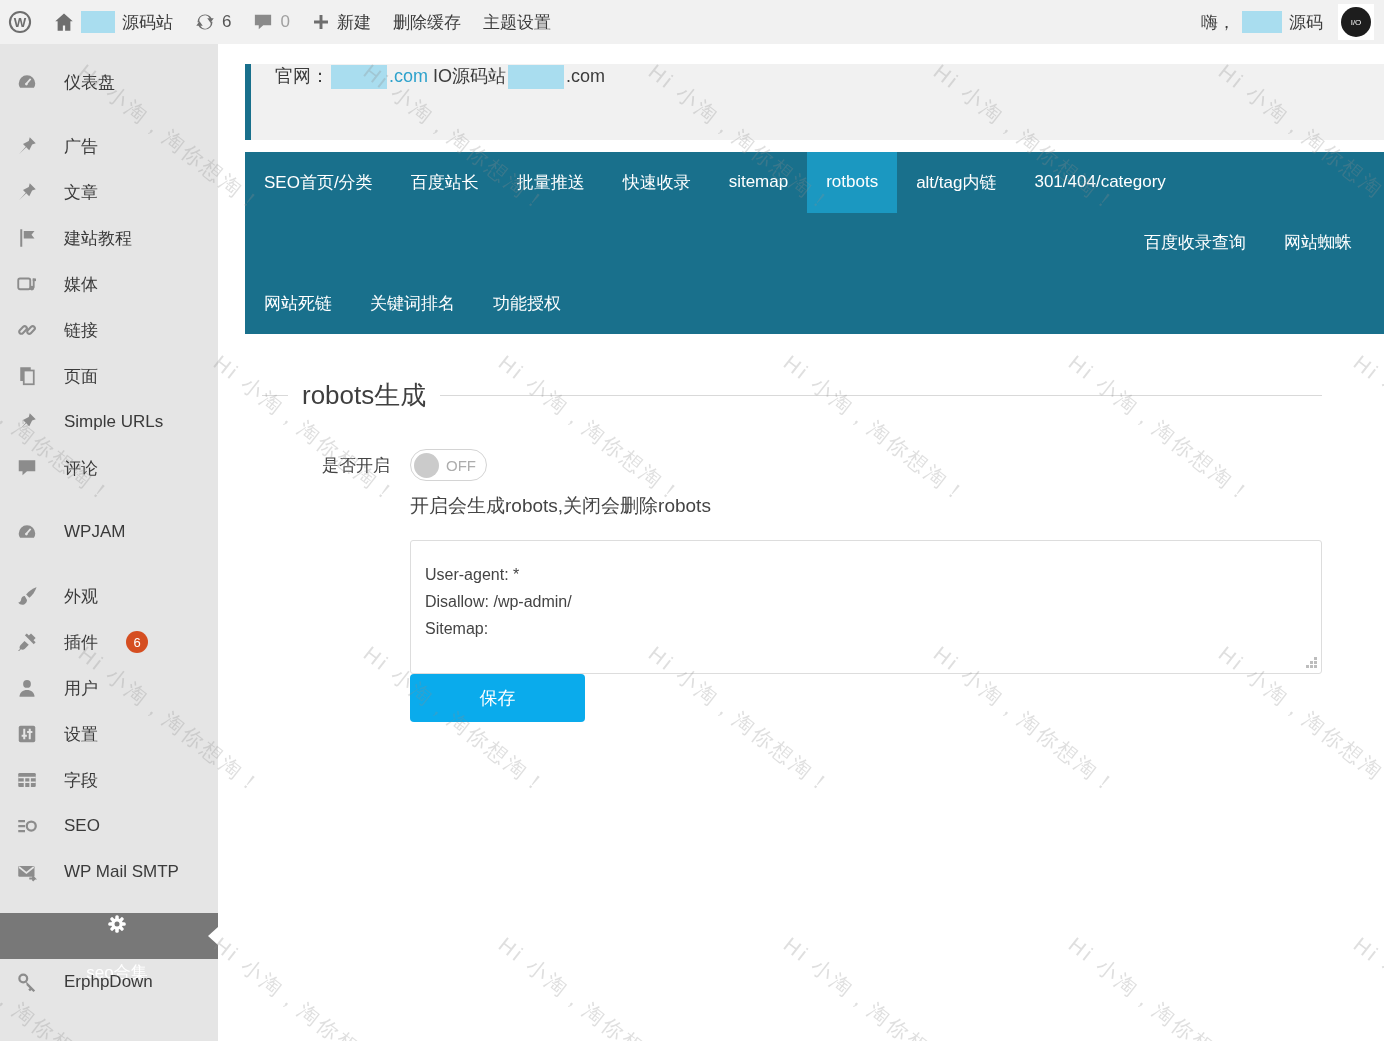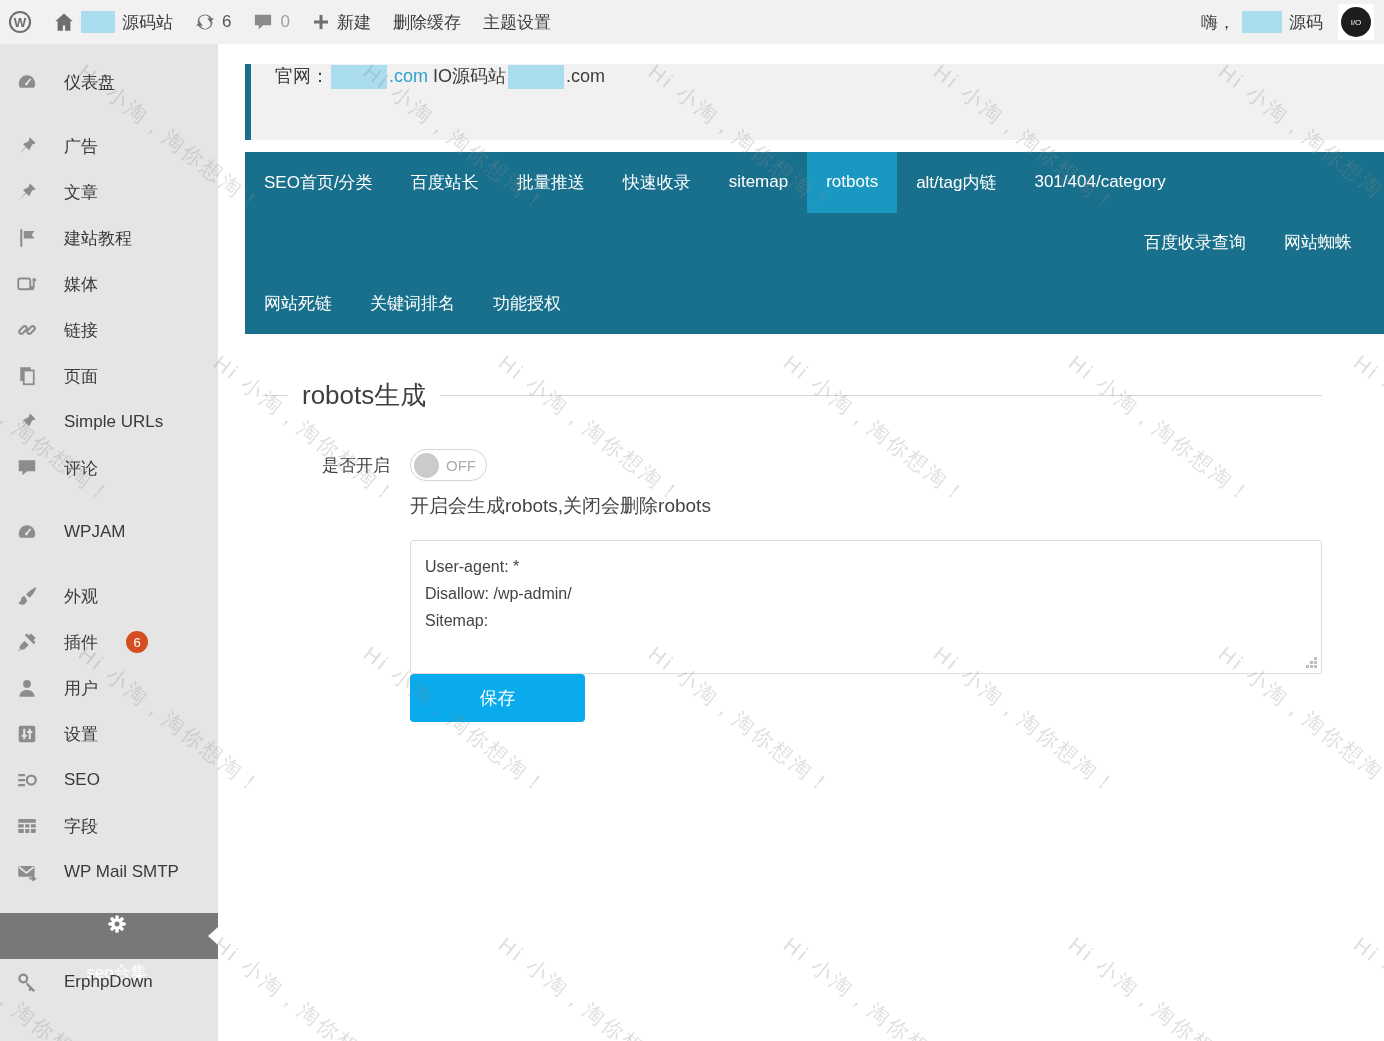--- a/index.html
+++ b/index.html
@@ -78,21 +78,21 @@
   }
   .toggle .knob { width:25px; height:25px; border-radius:50%; background:#cbcbcb; flex:none; }
   .toggle .state { color:#adadad; font-size:15px; }
 
   .hint { margin-top:12px; font-size:19px; color:#444; }
 
   .ta-wrap { position:relative; margin-top:21px; }
   .ta-wrap textarea {
     width:912px; height:134px; border:1px solid #ddd; border-radius:3px; background:#fff;
     font-family:"Liberation Sans","DejaVu Sans",sans-serif; font-size:16px; line-height:27px;
-    color:#444; padding:12px 14px; resize:none; outline:none; display:block;
+    color:#444; padding:20px 14px; resize:none; outline:none; display:block;
   }
   .resize-handle {
     position:absolute; right:5px; bottom:6px; width:11px; height:11px; cursor:nwse-resize;
   }
   .resize-handle i {
     position:absolute; width:3px; height:3px; background:#bdbdbd;
   }
   .rh1{right:0;top:0}.rh2{right:4px;top:4px}.rh3{right:0;top:4px}.rh4{right:8px;top:8px}.rh5{right:4px;top:8px}.rh6{right:0;top:8px}
 
   .save {
@@ -300,40 +300,40 @@
                 <rect x="9.4" y="3.8" width="1.6" height="8.4"></rect>
                 <rect x="3.7" y="8.6" width="4.2" height="1.6"></rect>
                 <rect x="8.1" y="5.6" width="4.2" height="1.6"></rect>
               </g>
             </svg>
           </span>
           <span class="sb-label">设置</span>
         </div>
         <div class="sb-item">
           <span class="sb-icon">
-            <svg viewBox="0 0 16 16" fill="none" stroke="currentColor" stroke-width="1.8">
-              <path d="M1 4h5.4M1 8h5.4M1 12h5.4"></path>
-              <circle cx="11.4" cy="8" r="3.6"></circle>
-            </svg>
-          </span>
-          <span class="sb-label">SEO</span>
-        </div>
-        <div class="sb-item">
-          <span class="sb-icon">
             <svg viewBox="0 0 16 16">
               <rect x="1" y="2.4" width="14" height="11.2" rx="1" fill="currentColor"></rect>
               <g stroke="#e5e5e5" stroke-width="1.2">
                 <line x1="1" y1="6" x2="15" y2="6"></line>
                 <line x1="6" y1="6" x2="6" y2="13.6"></line>
                 <line x1="10.5" y1="6" x2="10.5" y2="13.6"></line>
                 <line x1="1" y1="9.8" x2="15" y2="9.8"></line>
               </g>
             </svg>
           </span>
           <span class="sb-label">字段</span>
+        </div>
+        <div class="sb-item">
+          <span class="sb-icon">
+            <svg viewBox="0 0 16 16" fill="none" stroke="currentColor" stroke-width="1.8">
+              <path d="M1 4h5.4M1 8h5.4M1 12h5.4"></path>
+              <circle cx="11.4" cy="8" r="3.6"></circle>
+            </svg>
+          </span>
+          <span class="sb-label">SEO</span>
         </div>
         <div class="sb-item">
           <span class="sb-icon">
             <svg viewBox="0 0 16 16">
               <rect x="1" y="3.2" width="13" height="8.6" rx="1" fill="currentColor"></rect>
               <path d="M1.6 4 7.5 8.8 13.4 4" fill="none" stroke="#e5e5e5" stroke-width="1.3"></path>
               <path d="M9.8 13.2h4.4l-1.8-1.8M14.2 13.2l-1.8 1.8" fill="none" stroke="currentColor" stroke-width="1.5"></path>
             </svg>
           </span>
           <span class="sb-label">WP Mail SMTP</span>

